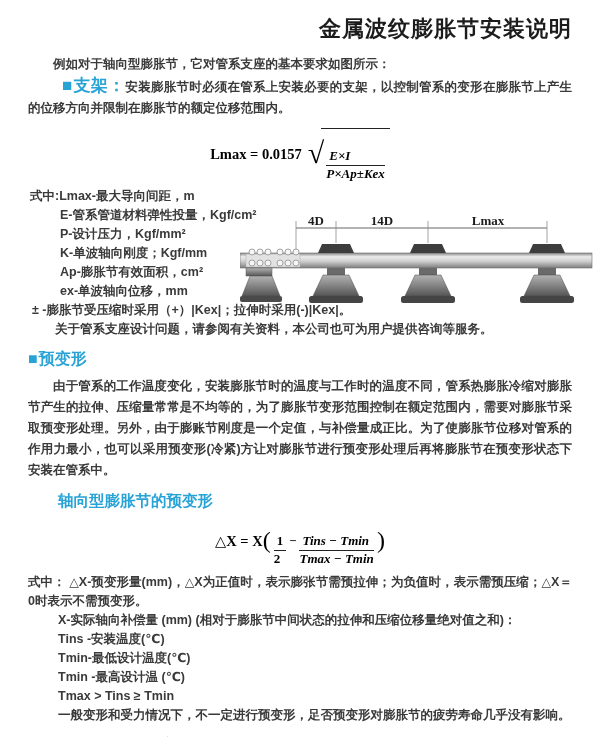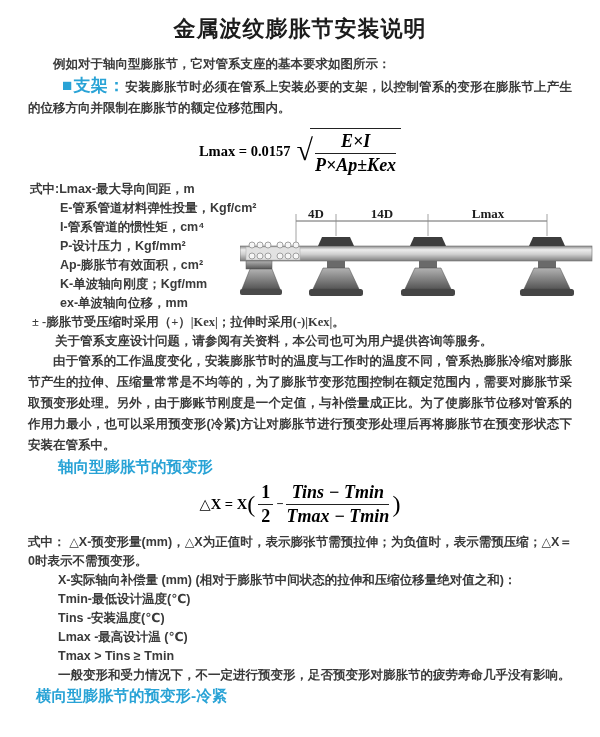--- a/index.html
+++ b/index.html
@@ -4,56 +4,56 @@
 <style>
   :root{ --accent:#29a3d6; }
   *{box-sizing:border-box;}
   html,body{margin:0;padding:0;}
   body{
     width:600px;height:737px;background:#ffffff;overflow:hidden;
     font-family:"Liberation Sans","DejaVu Sans",sans-serif;
     font-size:12.5px;color:#3a3a3a;font-weight:600;
   }
   .page{padding:12px 28px 0;}
-  h1{margin:2px 0 10px;text-align:center;font-size:22px;color:#1c1c1c;
+  h1{margin:2px 0 10px;text-align:right;font-size:22px;color:#1c1c1c;
      letter-spacing:1px;font-weight:bold;}
   .para{margin:0;line-height:21px;}
   .indent{text-indent:2em;}
   .indent-lg{text-indent:34px;}
   .just{text-align:justify;}
   .sec-label{color:var(--accent);font-size:17px;font-weight:bold;}
   .marker{font-size:17px;margin-right:1px;}
   .sec-head{margin:10px 0 6px;font-size:16px;color:var(--accent);font-weight:bold;}
   .marker2{margin-right:1px;}
-  .sub-head{color:var(--accent);font-size:15.5px;font-weight:bold;margin:1px 0 4px;}
+  .sub-head{color:var(--accent);font-size:15.5px;font-weight:bold;margin:10px 0 4px;}
   .sub-head.axial{padding-left:30px;}
   .sub-head.lateral{padding-left:8px;}
 
   .formula{font-family:"Liberation Serif","DejaVu Serif",serif;color:#000000;text-align:center;}
   .f1{margin:9px 0 5px;}
   .f2{margin:4px 0 6px;}
   .f-lhs{font-weight:bold;font-size:14.5px;vertical-align:middle;}
   .rad{font-size:30px;font-weight:400;vertical-align:middle;margin:0 -3px 0 6px;
        position:relative;top:-2px;line-height:0;display:inline-block;}
   .sqrt-body{display:inline-block;vertical-align:middle;border-top:1.6px solid #222;
        padding:2px 5px 0;}
-  .fr{display:inline-block;vertical-align:middle;text-align:center;font-size:18px;
-      line-height:1.15;font-weight:bold;}
+  .fr{display:inline-block;vertical-align:middle;text-align:left;font-size:13px;
+      line-height:1.15;font-weight:bold;margin-top:18px;}
   .fr .n{display:block;border-bottom:1px solid #222;padding:0 3px 1px;}
   .fr .d{display:block;padding-top:1px;}
   .it{font-style:italic;}
   .paren{font-size:24px;font-weight:400;vertical-align:middle;line-height:0;
          position:relative;top:-1px;}
   .op{font-weight:bold;margin:0 3px;vertical-align:middle;}
 
   .defs-wrap{position:relative;margin-top:2px;}
   .defs{line-height:19px;}
   .def{padding-left:32px;}
   .def.first{padding-left:2px;}
-  .def.pm{padding-left:4px;font-family:Liberation Serif, serif;}
+  .def.pm{padding-left:4px;}
   .def.note{padding-left:2px;text-indent:2em;}
   .diagram{position:absolute;left:212px;top:26px;}
   .dim{font-family:"Liberation Serif","DejaVu Serif",serif;font-weight:bold;
        font-size:13px;fill:#1d1d1d;}
 
   .fnote{line-height:19px;margin:2px 0 0;}
   .defs2{line-height:19px;}
   .def2{padding-left:30px;}
   .ind30{padding-left:30px;text-indent:0;line-height:19px;margin:0;}
 </style>
@@ -69,24 +69,23 @@
   <p class="para indent-lg just"><span class="sec-label"><span class="marker">■</span><span>支架：</span></span><span>安装膨胀节时必须在管系上安装必要的支架，以控制管系的变形在膨胀节上产生的位移方向并限制在膨胀节的额定位移范围内。</span></p>
 
   <div class="formula f1">
     <span class="f-lhs">Lmax = 0.0157</span><span class="rad">√</span><span class="sqrt-body"><span class="fr it"><span class="n">E×I</span><span class="d">P×Ap±Kex</span></span></span>
   </div>
 
   <div class="defs-wrap">
     <div class="defs">
       <div class="def first">式中:Lmax-最大导向间距，m</div>
       <div class="def">E-管系管道材料弹性投量，Kgf/cm²</div>
-      <div class="def">I-管系管道的惯性矩，cm⁴</div>
       <div class="def">P-设计压力，Kgf/mm²</div>
+      <div class="def">K-单波轴向刚度；Kgf/mm</div>
       <div class="def">Ap-膨胀节有效面积，cm²</div>
-      <div class="def">K-单波轴向刚度；Kgf/mm</div>
       <div class="def">ex-单波轴向位移，mm</div>
       <div class="def pm">± -膨胀节受压缩时采用（+）|Kex|；拉伸时采用(-)|Kex|。</div>
       <div class="def note">关于管系支座设计问题，请参阅有关资料，本公司也可为用户提供咨询等服务。</div>
     </div>
 
     <svg class="diagram" width="356" height="96" viewBox="0 0 356 96">
       <defs>
         <linearGradient id="gPipe" x1="0" y1="0" x2="0" y2="1">
           <stop offset="0" stop-color="#8a8a8a"></stop>
           <stop offset="0.25" stop-color="#ececec"></stop>
@@ -148,38 +147,39 @@
       </g>
       <g transform="translate(307,0)">
         <polygon points="-18,40 18,40 14,31 -14,31" fill="#3d3d3d"></polygon>
         <rect x="-9" y="55" width="18" height="7" fill="#6a6a6a"></rect>
         <polygon points="-23,83 23,83 13,62 -13,62" fill="url(#gSup)" stroke="#4a4a4a" stroke-width="0.5"></polygon>
         <rect x="-27" y="83" width="54" height="7" rx="2.5" fill="#454545"></rect>
       </g>
     </svg>
   </div>
 
+  <h2 class="sec-head"><span class="marker2">■</span><span>预变形</span></h2>
 
   <p class="para indent just">由于管系的工作温度变化，安装膨胀节时的温度与工作时的温度不同，管系热膨胀冷缩对膨胀节产生的拉伸、压缩量常常是不均等的，为了膨胀节变形范围控制在额定范围内，需要对膨胀节采取预变形处理。另外，由于膨账节刚度是一个定值，与补偿量成正比。为了使膨胀节位移对管系的作用力最小，也可以采用预变形(冷紧)方让对膨胀节进行预变形处理后再将膨胀节在预变形状态下安装在管系中。</p>
 
   <h3 class="sub-head axial">轴向型膨胀节的预变形</h3>
 
   <div class="formula f2">
     <span class="f-lhs">△X = X</span><span class="paren">(</span>
     <span class="fr"><span class="n">1</span><span class="d">2</span></span><span class="op">−</span><span class="fr it"><span class="n">Tins − Tmin</span><span class="d">Tmax − Tmin</span></span>
     <span class="paren">)</span>
   </div>
 
   <p class="para just fnote">式中： △X-预变形量(mm)，△X为正值时，表示膨张节需预拉伸；为负值时，表示需预压缩；△X＝0时表示不需预变形。</p>
 
   <div class="defs2">
     <div class="def2">X-实际轴向补偿量 (mm) (相对于膨胀节中间状态的拉伸和压缩位移量绝对值之和)：</div>
+    <div class="def2">Tins -安装温度(℃)</div>
     <div class="def2">Tmin-最低设计温度(℃)</div>
-    <div class="def2">Tins -安装温度(℃)</div>
-    <div class="def2">Lmax -最高设计温 (℃)</div>
+    <div class="def2">Tmin -最高设计温 (℃)</div>
     <div class="def2">Tmax &gt; Tins ≥ Tmin</div>
   </div>
 
   <p class="para ind30">一般变形和受力情况下，不一定进行预变形，足否预变形对膨胀节的疲劳寿命几乎没有影响。</p>
 
   <h3 class="sub-head lateral">横向型膨胀节的预变形-冷紧</h3>
 
 </div>
 
 </body></html>

